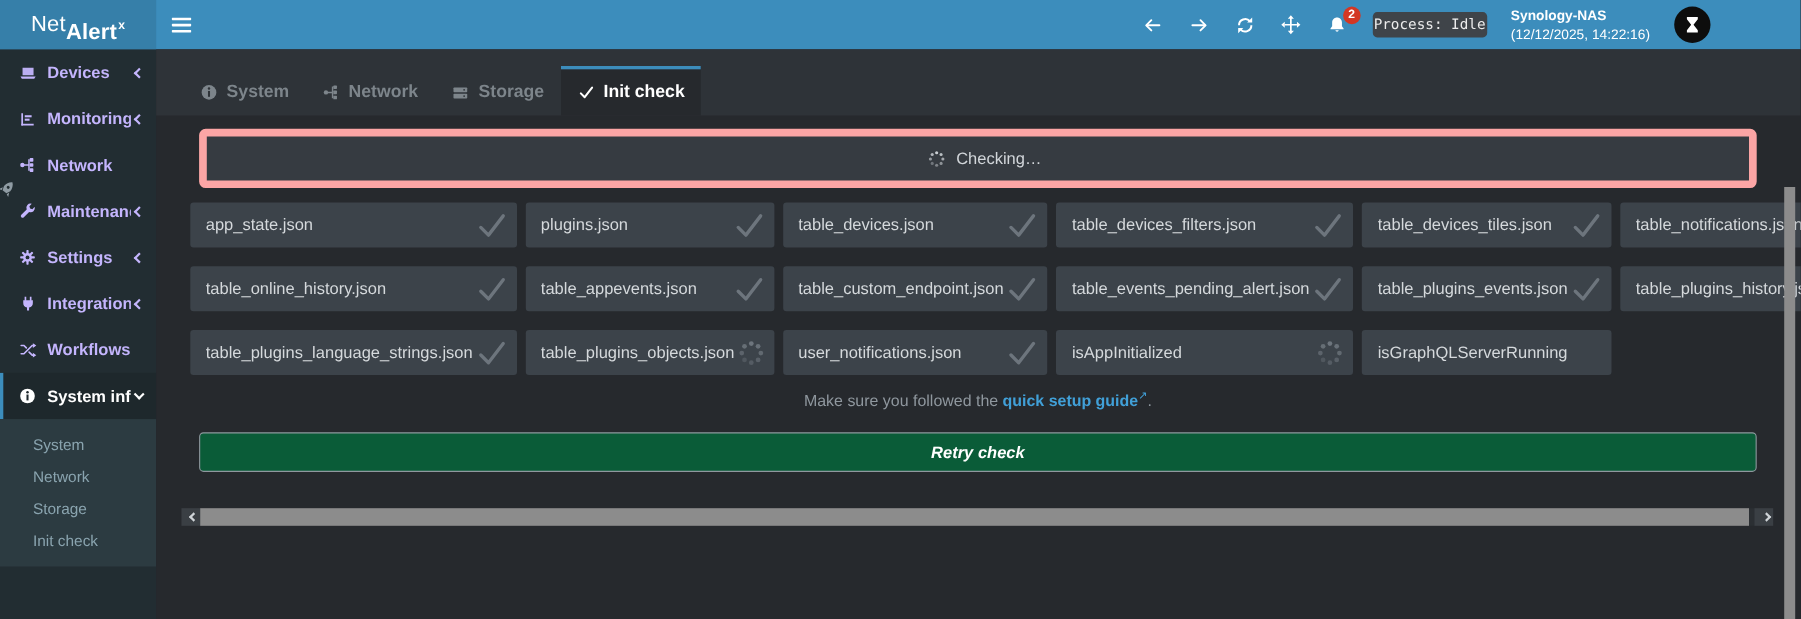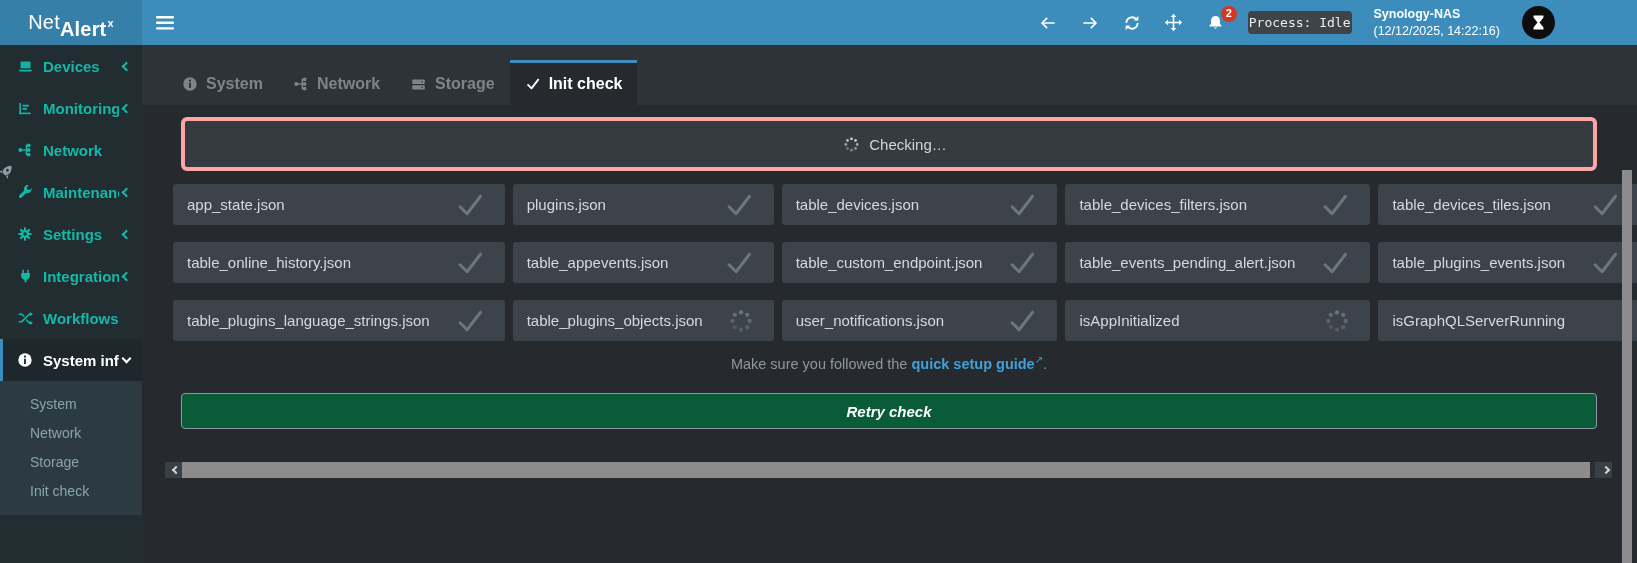--- a/index.html
+++ b/index.html
@@ -16,43 +16,43 @@
   .hicon { width:20px; height:20px; display:flex; align-items:center; justify-content:center; color:#fff; cursor:pointer; }
   .bellwrap { position:relative; }
   .badge { position:absolute; top:-7px; right:-11px; background:#d33724; color:#fff; font-size:11px; line-height:1; padding:2px 5px 3px; border-radius:8px; font-weight:bold; }
   .pill { background:#3f4449; color:#ececec; font-family:"DejaVu Sans Mono",monospace; font-size:13px; padding:4px 1px; border-radius:4px; white-space:nowrap; }
   .hostinfo { font-size:12.5px; line-height:1.3; color:#fff; }
   .hostinfo .hn { font-weight:bold; }
   .avatar { width:33px; height:33px; border-radius:50%; background:#0d0d0d; display:flex; align-items:center; justify-content:center; color:#fff; cursor:pointer; }
 
   
   .sidebar { position:absolute; left:0; top:45px; width:142px; bottom:0; background:#222d32; }
-  .sitem { height:42px; display:flex; align-items:center; padding:0 12px 0 14px; color:#14b8a6; font-size:15px; font-weight:bold; cursor:pointer; }
+  .sitem { height:42px; display:flex; align-items:center; padding:0 12px 0 14px; color:#c4b5fd; font-size:15px; font-weight:bold; cursor:pointer; }
   .sitem .sic { width:22px; display:flex; justify-content:center; flex-shrink:0; }
   .sitem .slbl { margin-left:7px; flex:1; white-space:nowrap; overflow:hidden; }
   .sitem.active { background:#1e282c; color:#fff; border-left:3px solid #3c8dbc; padding-left:11px; }
   .chev { width:7px; height:7px; border-style:solid; border-color:currentColor; border-width:0; flex-shrink:0; margin-left:4px; }
   .chev.left { border-left-width:2px; border-bottom-width:2px; transform:rotate(45deg); }
   .chev.down { border-right-width:2px; border-bottom-width:2px; transform:rotate(45deg); margin-top:-3px; }
   .submenu { background:#2c3b41; padding:8px 0 10px; }
   .subitem { height:29px; display:flex; align-items:center; padding-left:30px; color:#8aa4af; font-size:14px; cursor:pointer; }
   .rocket { position:absolute; left:-3px; top:163px; color:#8f9ba3; z-index:5; }
 
   
   .main { position:absolute; left:142px; top:45px; right:0; bottom:0; background:#26292d; }
   .tabstrip { height:60px; background:#2e3338; display:flex; align-items:flex-end; padding-left:25px; }
   .tab { height:42px; display:flex; align-items:center; gap:8px; padding:0 15px; color:#7d858b; font-size:16px; font-weight:bold; cursor:pointer; }
   .tab .tic { display:flex; }
   .tab.active { background:#26292d; color:#fff; border-top:3px solid #3c8dbc; height:45px; }
 
-  .alert { position:absolute; left:39px; top:72px; width:1416px; height:54px; border:4px solid #fca5a5; border-radius:6px; background:#363b41; display:flex; align-items:center; justify-content:center; gap:9px; color:#d2d6da; font-size:15px;padding-left:12px; }
+  .alert { position:absolute; left:39px; top:72px; width:1416px; height:54px; border:7px solid #fca5a5; border-radius:6px; background:#363b41; display:flex; align-items:center; justify-content:center; gap:9px; color:#d2d6da; font-size:15px;padding-left:12px; }
   .alert .spinner { color:#c9ced2; }
 
   .grid { position:absolute; left:31px; top:139px; width:1442px; display:grid; grid-template-columns:repeat(6,1fr); column-gap:8px; row-gap:17px; }
-  .card { height:41px; background:#3c434a; border-radius:3px; display:flex; align-items:center; padding:0 20px 0 14px; color:#d5d9dc; font-size:15px;gap:23px; }
+  .card { height:41px; background:#3c434a; border-radius:3px; display:flex; align-items:center; padding:0 8px 0 14px; color:#d5d9dc; font-size:15px; }
   .card .lbl { flex:1; min-width:0; white-space:nowrap; overflow:hidden; }
   .card .stic { flex-shrink:0; color:#6d757d; display:flex; margin-left:2px; }
 
   .hint { position:absolute; left:39px; top:309px; width:1416px; text-align:center; color:#8f979e; font-size:14.5px; }
   .hint .lnk { color:#41a0d8; font-weight:bold; cursor:pointer; }
   .hint .ext { color:#41a0d8; font-size:10px; vertical-align:super; }
   .retry { position:absolute; left:39px; top:348px; width:1416px; height:36px; background:#0a5c38; border:1px solid #8f979e; border-radius:4px; color:#fff; font-weight:bold; font-size:15px; font-family:"Liberation Sans",sans-serif; display:flex; align-items:center; justify-content:center; cursor:pointer;font-style:italic; }
 
   .hscroll { position:absolute; left:23px; top:417px; width:1447px; height:16px; background:#2b2f33; display:flex; align-items:stretch; }
   .hbtn { width:17px; background:#3a3f44; color:#cfd4d8; display:flex; align-items:center; justify-content:center; cursor:pointer; }

